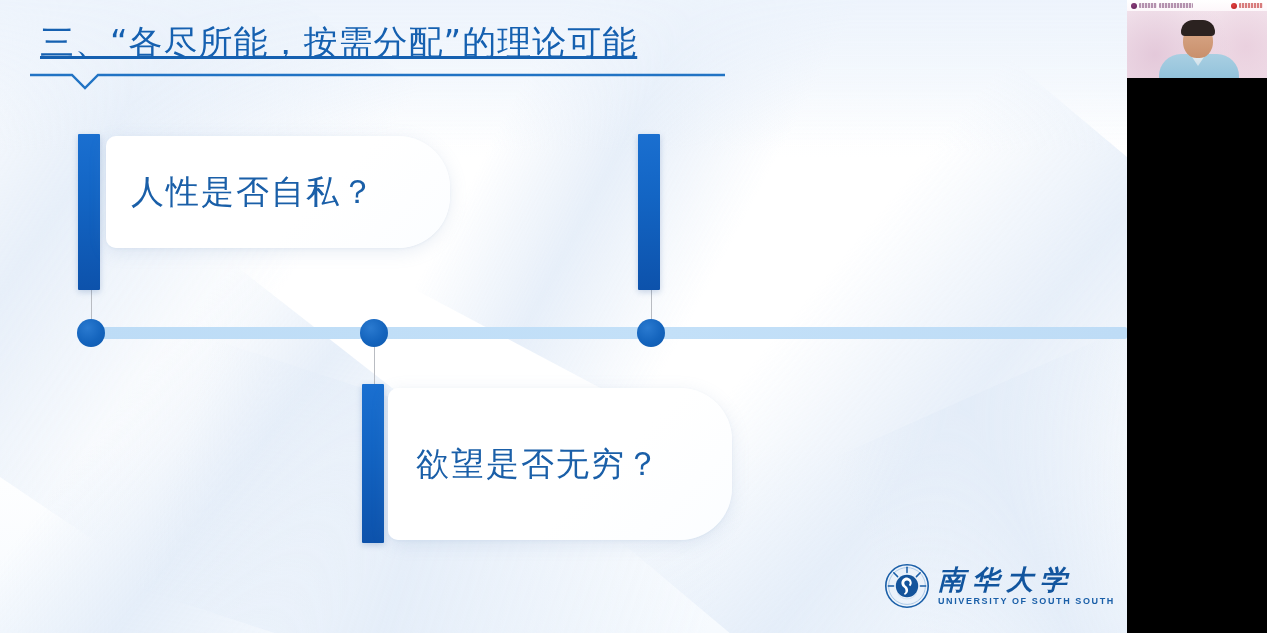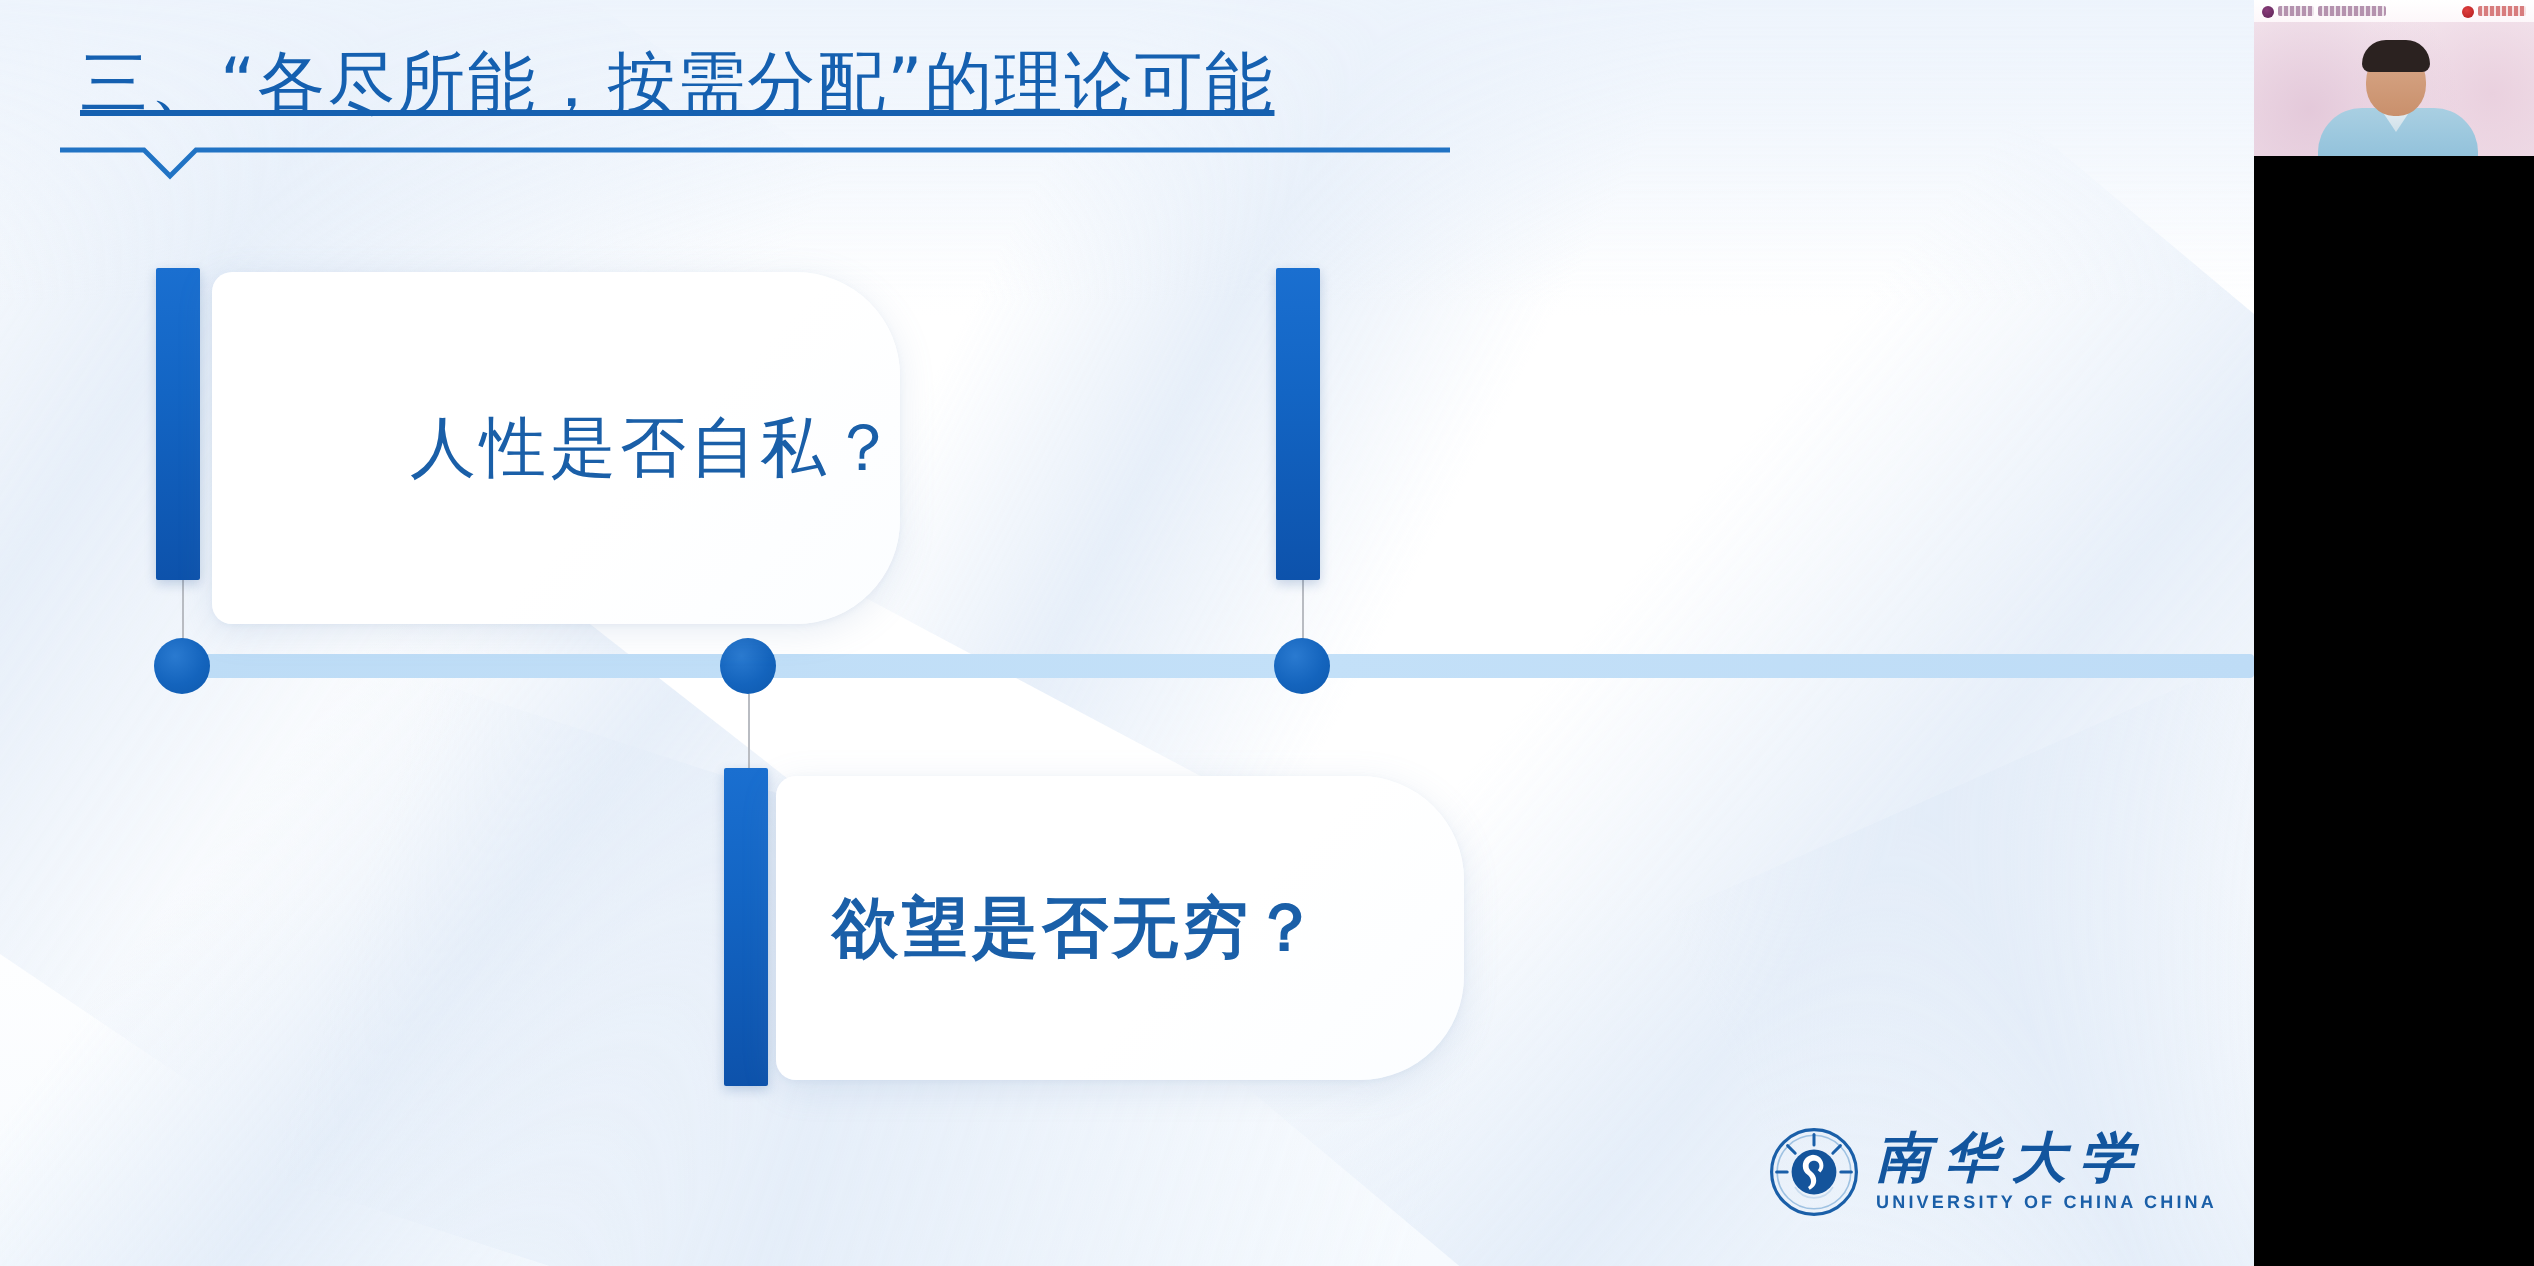--- a/index.html
+++ b/index.html
@@ -123,33 +123,33 @@
   }
   .card-text {
     font-size: 33px;
     line-height: 40px;
     letter-spacing: 2px;
     color: #1a5fa8;
     white-space: nowrap;
     font-family: "DejaVu Sans", "Liberation Sans", sans-serif;
   }
 
-  #card1 { left: 106px; top: 136px; width: 344px; height: 176px; justify-content: flex-end; }
+  #card1 { left: 106px; top: 136px; width: 344px; height: 112px; }
   #card1 .card-text { margin-left: 25px; }
   #bar1  { left: 78px;  top: 134px; height: 156px; }
   #stem1 { left: 91px;  top: 290px; height: 35px; }
   #dot1  { left: 77px; }
 
   #card2 { left: 666px; top: 136px; width: 344px; height: 148px; }
   #card2 .card-text { margin-left: 28px; }
   #bar2  { left: 638px; top: 134px; height: 156px; }
   #stem2 { left: 651px; top: 290px; height: 35px; }
   #dot2  { left: 637px; }
 
-  #card3 { left: 388px; top: 388px; width: 344px; height: 152px; font-weight: bold; }
+  #card3 { left: 388px; top: 388px; width: 344px; height: 152px; }
   #card3 .card-text { margin-left: 28px; }
   #bar3  { left: 362px; top: 384px; height: 159px; }
   #stem3 { left: 374px; top: 347px; height: 38px; }
   #dot3  { left: 360px; }
 
   
   #logo {
     position: absolute;
     left: 884px;
     top: 560px;
@@ -323,21 +323,21 @@
           <line x1="36.2" y1="9.8" x2="32.4" y2="13.6"></line>
           <line x1="4.3" y1="23" x2="9.6" y2="23"></line>
           <line x1="41.7" y1="23" x2="36.4" y2="23"></line>
         </g>
         <circle cx="23" cy="23" r="11.2" fill="#14549b"></circle>
         <path d="M23 14.4 c-3.4 0 -5.6 2.5 -5.6 5.6 0 2.0 0.9 3.3 2.2 4.3 1.3 1.0 1.9 2.0 1.9 3.6 0 1.1 -0.5 2.0 -1.5 2.6 l0.8 1.4 c2.0 -0.9 3.3 -2.5 3.3 -4.6 0 -2.0 -0.9 -3.4 -2.2 -4.4 -1.1 -0.9 -1.6 -1.7 -1.6 -2.9 0 -1.5 1.1 -2.6 2.7 -2.6 1.6 0 2.7 1.1 2.7 2.6 0 0.8 -0.3 1.5 -0.8 2.1 l1.3 1.1 c1.0 -1.0 1.5 -2.1 1.5 -3.4 0 -3.1 -2.3 -5.4 -5.7 -5.4 z" fill="#ffffff"></path>
         <path d="M13.5 30.5 a11 11 0 0 0 19 0" fill="none" stroke="#c9dcef" stroke-width="0.8"></path>
       </svg>
       <div id="logo-words">
         <div id="logo-cn">南华大学</div>
-        <div id="logo-en">UNIVERSITY OF CHINA CHINA</div>
+        <div id="logo-en">UNIVERSITY OF SOUTH SOUTH</div>
       </div>
     </div>
 
   </div>
 
   <div id="video-panel">
     <div id="video-feed">
       <div id="video-backdrop"></div>
       <div id="person-body"></div>
       <div id="person-collar"></div>

